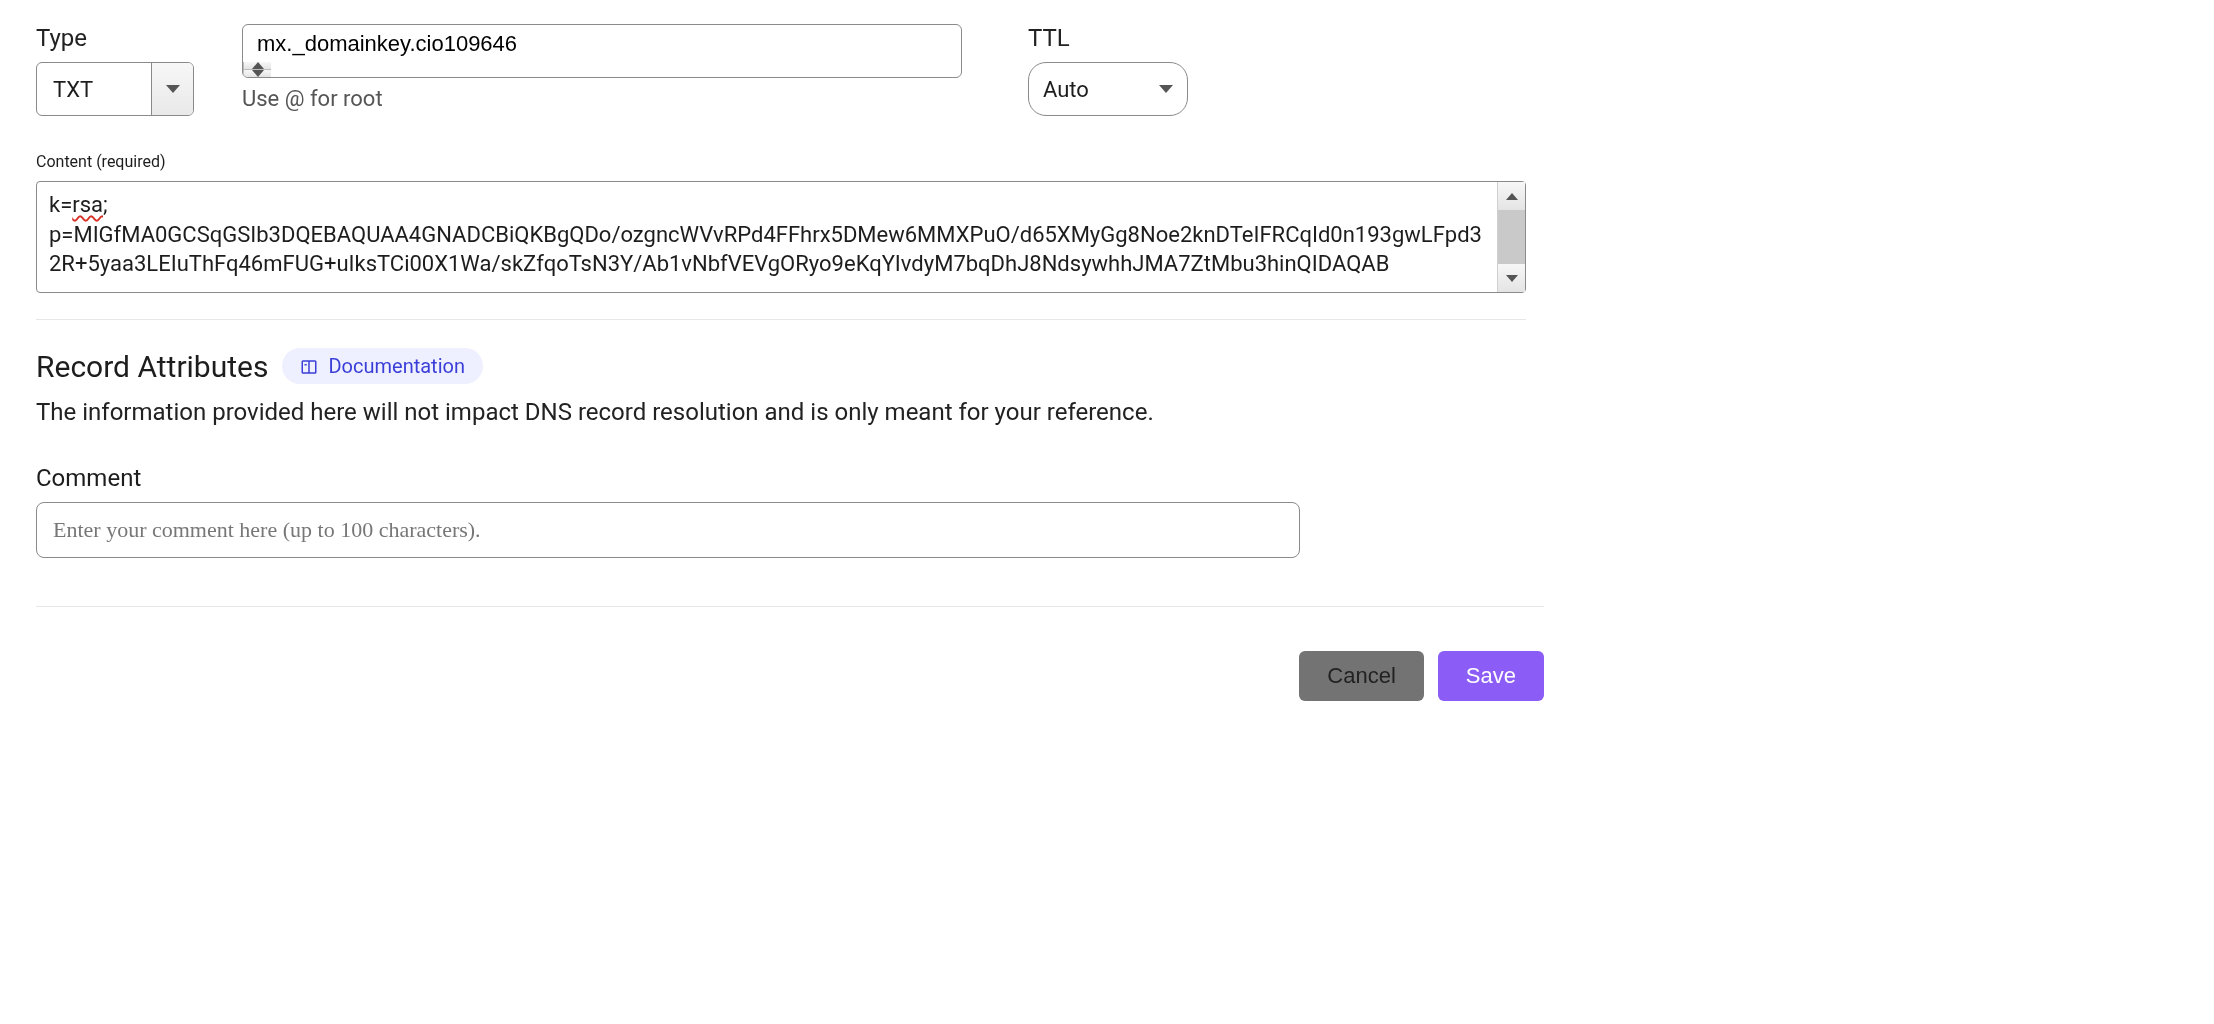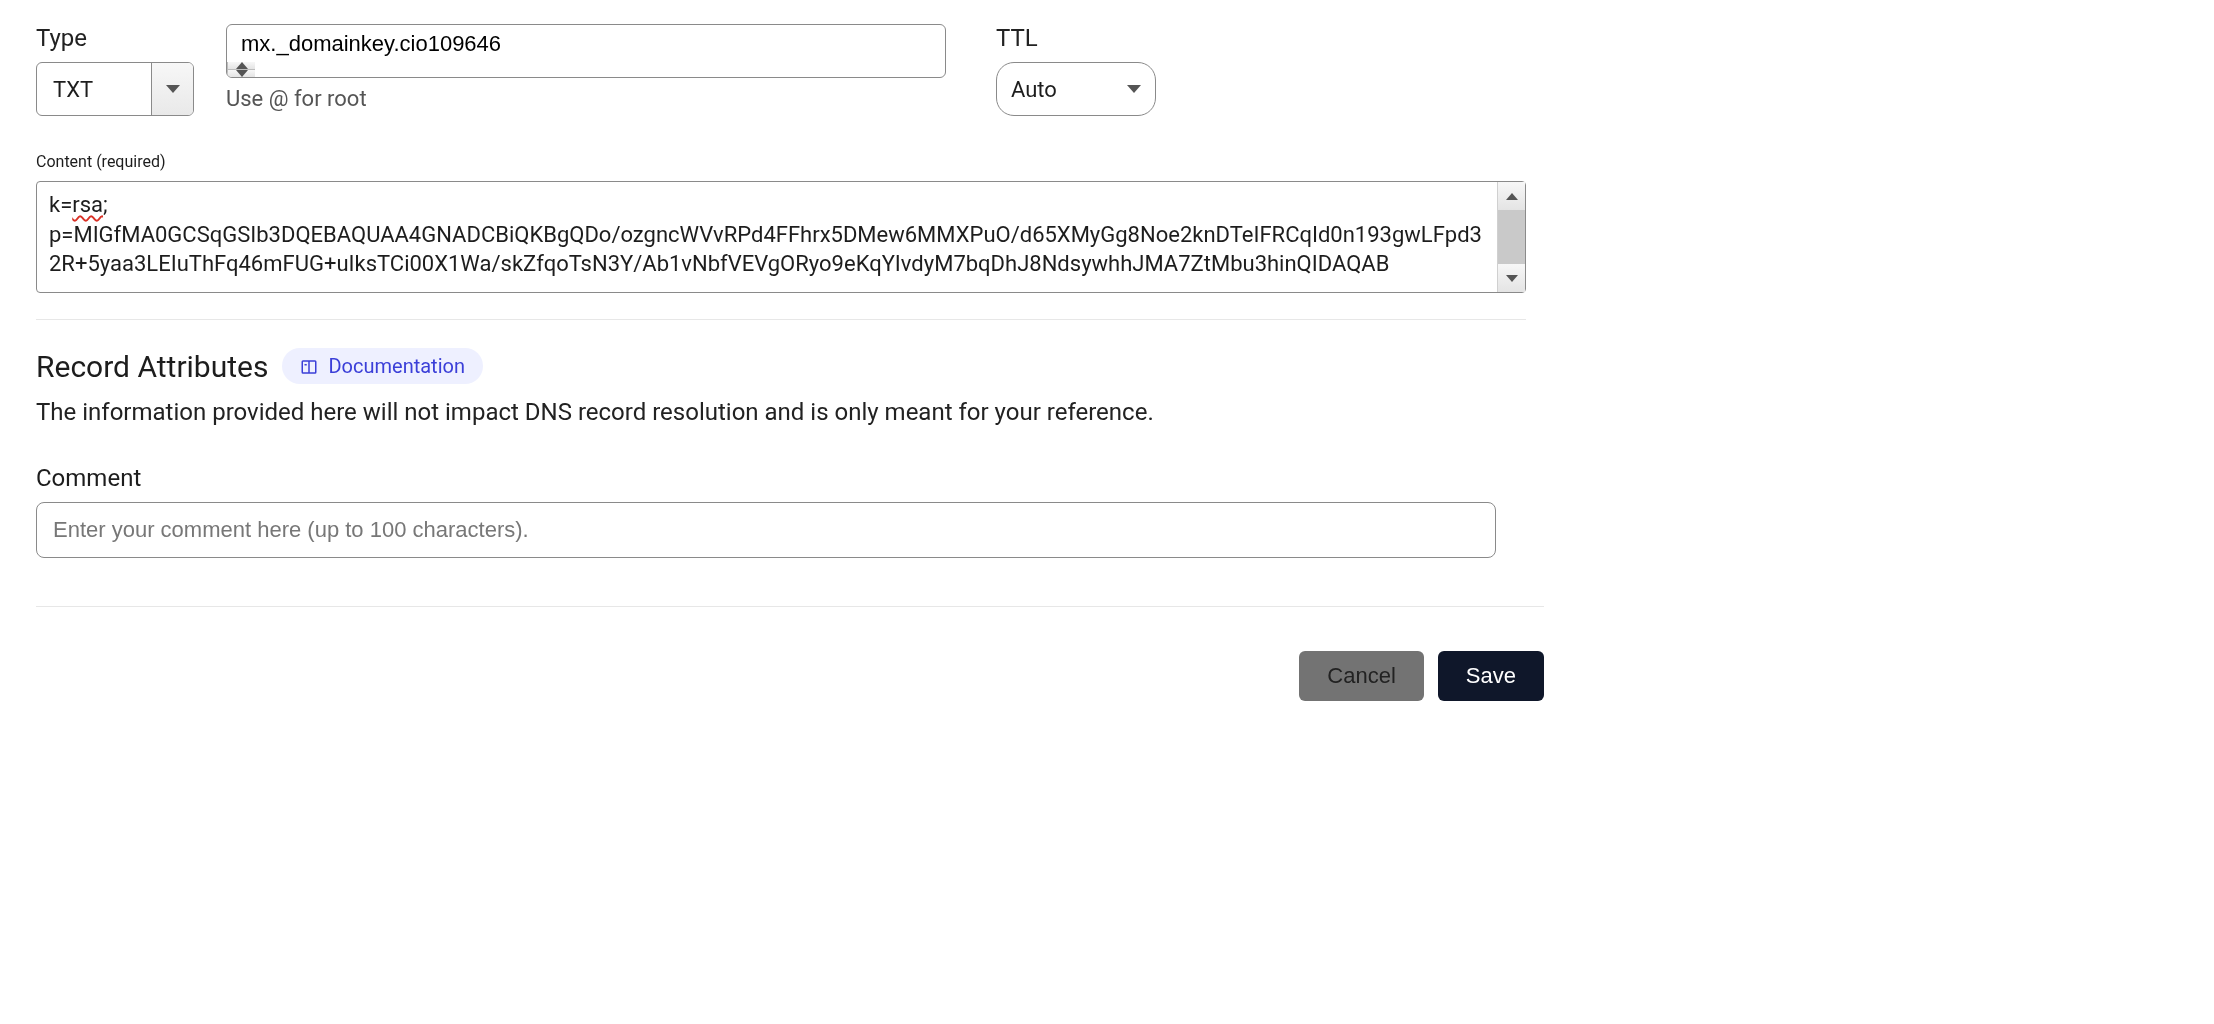--- a/index.html
+++ b/index.html
@@ -5,21 +5,21 @@
   * { box-sizing: border-box; margin: 0; padding: 0; }
   body {
     font-family: -apple-system, BlinkMacSystemFont, "Segoe UI", Roboto, Helvetica, Arial, sans-serif;
     background: #fff;
     color: #1d1d1d;
     padding: 24px 0 0 36px;
     width: 2214px;
   }
   .row-top {
     display: flex;
-    gap: 32px;
+    gap: 48px;
     align-items: flex-start;
   }
   .field-group { display: flex; flex-direction: column; }
   .field-label {
     font-size: 24px;
     color: #222;
     margin-bottom: 10px;
   }
   .type-group { width: 158px; }
   .name-group { width: 720px; }
@@ -181,29 +181,30 @@
     display: inline-block;
   }
   .attrs-desc {
     font-size: 24px;
     color: #222;
     margin-top: 14px;
   }
 
   .comment-label { font-size: 24px; margin-top: 38px; margin-bottom: 10px; }
   .comment-input {
-    width: 1460px;
+    width: 1264px;
     height: 56px;
     border: 1px solid #8a8a8a;
     border-radius: 8px;
     font-size: 22px;
     padding: 12px 16px;
     color: #222;
     background: #fff;
     outline: none;
+    font-family: Liberation Serif, serif;
   }
   .comment-input::placeholder { color: #777; }
 
   
   .footer {
     margin-top: 48px;
     width: 1508px;
     display: flex;
     justify-content: flex-end;
     gap: 14px;
@@ -212,21 +213,21 @@
     padding-top: 44px;
   }
   .btn {
     font-size: 22px;
     padding: 12px 28px;
     border-radius: 6px;
     border: none;
     cursor: pointer;
   }
   .btn-cancel { background: #737373; color: #222; }
-  .btn-save { background: #0f172a; color: #fff; }
+  .btn-save { background: #8b5cf6; color: #fff; }
 </style>
 </head>
 <body>
 
 <div class="row-top">
   <div class="field-group type-group">
     <div class="field-label">Type</div>
     <div class="type-select">
       <div class="txt">TXT</div>
       <div class="arrow-btn">

